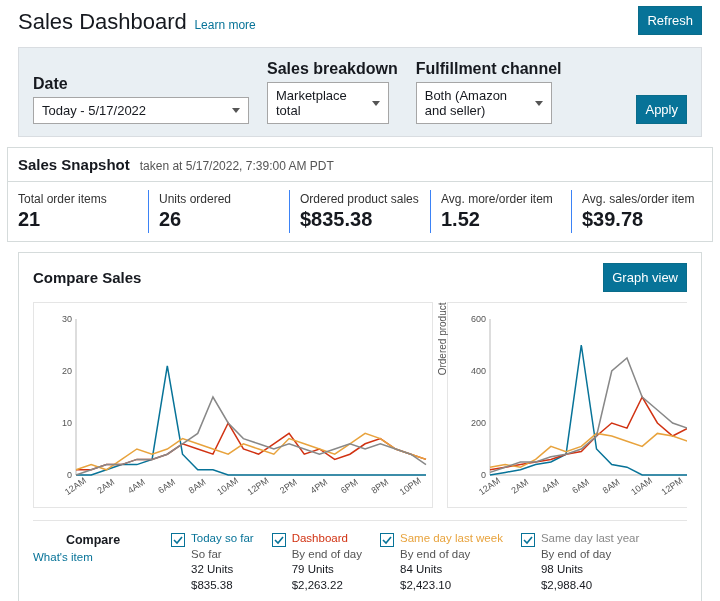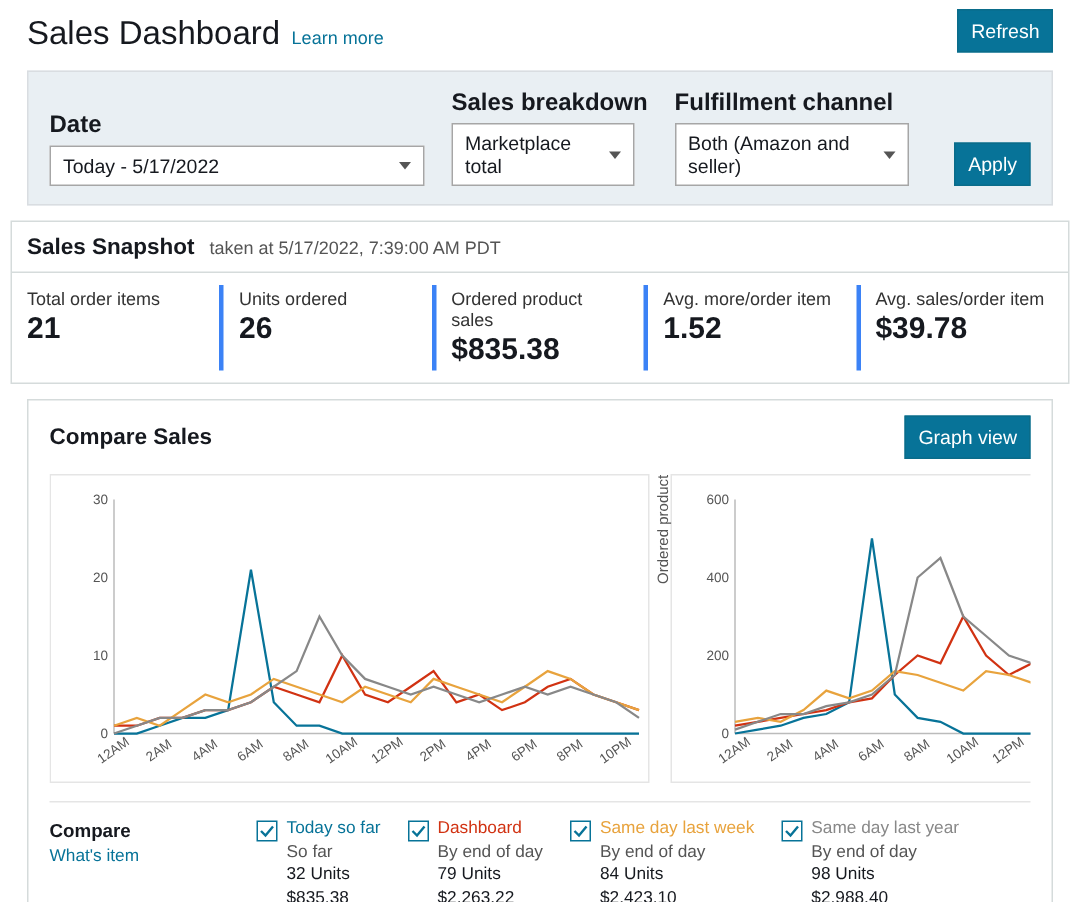--- a/index.html
+++ b/index.html
@@ -5,31 +5,31 @@
   * { box-sizing: border-box; margin: 0; padding: 0; }
   body { font-family: "Amazon Ember", -apple-system, Arial, sans-serif; font-size: 13px; color: #16191f; background: #fff; width: 720px; }
   .page-header { display: flex; align-items: flex-end; justify-content: space-between; padding: 6px 18px 4px; }
   .page-title { font-size: 22px; font-weight: 400; color: #16191f; }
   .learn-more { font-size: 12px; color: #077398; margin-left: 4px; cursor: pointer; }
   .btn { background: #077398; border: 1px solid #0a6c8a; color: #fff; padding: 6px 8px; font-size: 13px; cursor: pointer; }
   .filter-bar { background: #e9eff3; border: 1px solid #d9dde1; margin: 8px 18px 0; padding: 12px 14px; display: flex; gap: 18px; align-items: flex-end; }
   .filter-group { display: flex; flex-direction: column; gap: 4px; }
   .filter-label { font-size: 16px; font-weight: 700; color: #16191f; }
   .select { background: #fff; border: 1px solid #a6a6a6; padding: 5px 8px; font-size: 13px; display: flex; justify-content: space-between; align-items: center; cursor: pointer; }
-  .select.wide { width: 250px; }
+  .select.wide { width: 216px; }
   .select.med { width: 122px; }
-  .select.sm { width: 156px; }
+  .select.sm { width: 136px; }
   .caret { width: 0; height: 0; border-left: 4px solid transparent; border-right: 4px solid transparent; border-top: 5px solid #555; margin-left: 8px; }
   .btn-apply { margin-left: auto; }
   .section-box { margin: 10px 7px 0; border: 1px solid #d5dbdb; }
   .section-head { border-bottom: 1px solid #d5dbdb; padding: 8px 10px; display: flex; align-items: baseline; gap: 10px; }
   .section-title { font-size: 15px; font-weight: 700; }
   .section-sub { font-size: 12px; color: #555; }
   .snapshot { display: flex; padding: 8px 0; }
-  .metric { flex: 1; padding: 2px 10px; border-right: 3px solid #3b82f6; }
+  .metric { flex: 1; padding: 2px 10px; border-right: 1px solid #3b82f6; }
   .metric:last-child { border-right: none; }
   .metric-label { font-size: 12px; color: #333; }
   .metric-value { font-size: 20px; font-weight: 700; margin-top: 2px; }
   .compare-box { margin: 10px 18px 0; border: 1px solid #d5dbdb; padding: 10px 14px 14px; }
   .compare-head { display: flex; justify-content: space-between; align-items: center; margin-bottom: 10px; }
   .compare-title { font-size: 15px; font-weight: 700; }
   .charts-row { display: flex; gap: 14px; overflow: hidden; }
   .chart-card { border: 1px solid #e5e5e5; padding: 10px 6px 4px 6px; width: 400px; flex: 0 0 400px; position: relative; }
   .chart-ylabel { position: absolute; left: 0; top: 50%; transform: rotate(-90deg) translate(30%, -100%); transform-origin: left top; font-size: 10px; color: #555; white-space: nowrap; }
   svg.chart { display: block; }
@@ -37,21 +37,21 @@
   .ytick { font-size: 9px; fill: #555; text-anchor: end; }
   .axis { stroke: #bbb; stroke-width: 1; }
   .legend-row { display: flex; gap: 18px; margin-top: 12px; border-top: 1px solid #e5e5e5; padding-top: 10px; }
   .legend-block { display: flex; gap: 6px; }
   .legend-check { width: 14px; height: 14px; border: 1px solid #077398; display: flex; align-items: center; justify-content: center; flex-shrink: 0; margin-top: 2px; cursor: pointer; }
   .legend-check svg { width: 10px; height: 10px; }
   .legend-text { font-size: 11.5px; line-height: 1.35; }
   .legend-title { font-weight: 400; }
   .legend-sub { color: #555; }
   .compare-label-col { width: 120px; padding-top: 2px; }
-  .compare-label { font-size: 12.5px; font-weight: 700; }
+  .compare-label { font-size: 12.5px; font-weight: 700; text-align: center; }
   .whats-this { font-size: 11.5px; color: #077398; margin-top: 4px; cursor: pointer; }
 </style>
 </head>
 <body>
 
 <div class="page-header">
   <div>
     <span class="page-title">Sales Dashboard</span>
     <span class="learn-more">Learn more</span>
   </div>

